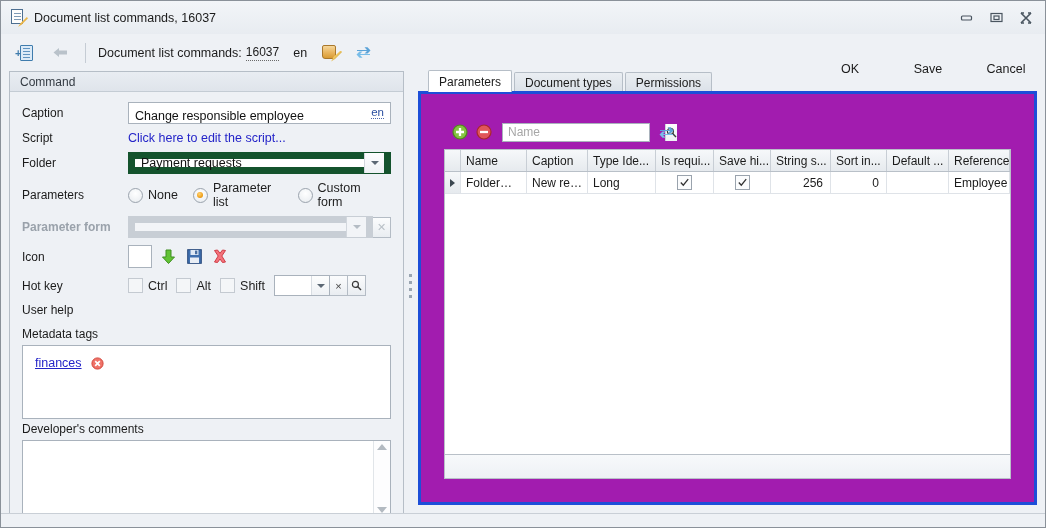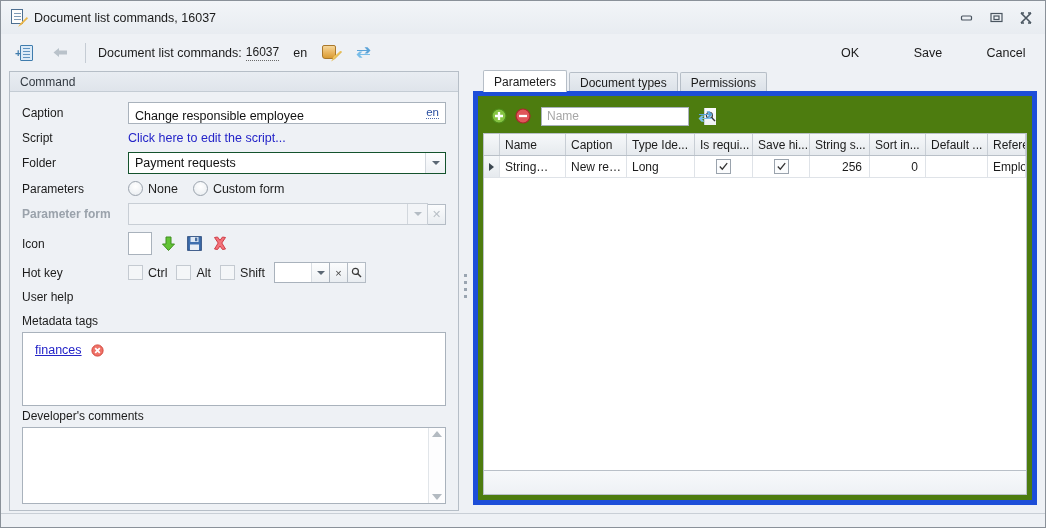--- a/index.html
+++ b/index.html
@@ -110,37 +110,37 @@
     background:linear-gradient(to bottom,#f6d79a 0%, #e8b45d 55%, #d99c33 100%);
     border:1px solid #a9782c; box-sizing:border-box; border-radius:2px 2px 3px 3px;
   }
   .tb-dict .pen2 {
     position:absolute; right:0px; bottom:1px; width:11px; height:11px;
     background:linear-gradient(135deg,#ffd76a 35%, #8d6420 100%);
     clip-path: polygon(0% 100%, 22% 60%, 86% 0%, 100% 14%, 36% 78%);
   }
   .tb-refresh { width:22px; height:20px; margin-left:10px; display:flex; align-items:center; justify-content:center;}
 
-  .dlg-buttons { position:absolute; right:0; top:0; height:37px; display:flex; align-items:center;}
+  .dlg-buttons { position:absolute; right:0; top:16px; height:37px; display:flex; align-items:center;}
   .dlg-btn {
     font-size:12.5px; color:#1b1b1b;
     padding: 6px 0; width:78px; text-align:center;
     background:transparent; border:none; font-family:inherit;
   }
 
   
   .body {
     flex: 1;
     display: flex;
     padding: 0 8px 8px 8px;
     box-sizing: border-box;
     min-height: 0;
   }
   .left-pane {
-    width: 450px; flex: none;
+    width: 395px; flex: none;
     display:flex; flex-direction:column;
   }
   .splitter {
     width: 14px; flex:none;
     position:relative;
   }
   .splitter .dots {
     position:absolute; left:5px; top:50%; transform:translateY(-50%);
     width:4px;
   }
@@ -181,21 +181,21 @@
   }
   .textbox .lang-tag {
     position:absolute; right:6px; top:3px;
     color:#2b4fa0; font-size:11.5px;
     border-bottom:1px dotted #4a67ad;
   }
   .linktext { color:#2424c8; font-size:12.5px; }
   .linktext.underdot { border-bottom:1px dotted #3b3bb5; }
 
   .combo {
-    height:22px; border:1px solid #14532d; background:#fff;
+    height:22px; border:7px solid #14532d; background:#fff;
     display:flex; align-items:center; box-sizing:border-box; flex:1;
   }
   .combo .val { flex:1; padding-left:6px; font-size:12.5px; color:#111; }
   .combo .arrow {
     width:19px; height:20px; border-left:1px solid #d2d7dd;
     display:flex; align-items:center; justify-content:center;
     background: linear-gradient(to bottom,#fdfdfe,#eef1f4);
   }
   .combo.disabled { background:#f2f4f7; border-color:#c8ced5; }
   .combo.disabled .arrow { background:#f2f4f7; }
@@ -265,24 +265,24 @@
     margin-right:2px;
     border-radius:2px 2px 0 0;
     box-sizing:border-box;
   }
   .tab.active {
     background:#ffffff; height:22px;
     border-color:#b6bec7;
     position:relative; z-index:3;
   }
   .tabpanel {
-    flex:1; border:5px solid #1d4ed8; background:#4d7c0f;
+    flex:1; border:3px solid #1d4ed8; background:#a21caf;
     margin-top:-1px;
     display:flex; flex-direction:column;
-    padding:5px; box-sizing:border-box; min-height:0;
+    padding:23px; box-sizing:border-box; min-height:0;
   }
   .grid-toolbar {
     height:26px; display:flex; align-items:center; gap:8px;
     padding:2px 4px 4px 8px; flex:none;
   }
   .tb-icn { width:16px;height:16px;flex:none;}
   .search-wrap { width:148px; height:19px; border:1px solid #a9b2bc; background:#fff;
     display:flex; align-items:center; box-sizing:border-box; margin-left:2px;}
   .search-wrap input {
     flex:1; border:none; outline:none; height:17px; padding-left:5px;
@@ -425,20 +425,24 @@
               </div>
             </div>
           </div>
 
           <div class="frow">
             <div class="flabel">Parameters</div>
             <div class="fctl radiogrp">
               <label class="radio">
                 <span class="rdot"></span>
                 <span>None</span>
+              </label>
+              <label class="radio">
+                <span class="rdot on"></span>
+                <span>Parameter list</span>
               </label>
               <label class="radio">
                 <span class="rdot"></span>
                 <span>Custom form</span>
               </label>
             </div>
           </div>
 
           <div class="frow">
             <div class="flabel disabled">Parameter form</div>
@@ -598,21 +602,21 @@
             <div class="gh" style="width:60px">String s...</div>
             <div class="gh" style="width:56px">Sort in...</div>
             <div class="gh" style="width:62px">Default ...</div>
             <div class="gh" style="flex:1">Referenced diction...</div>
           </div>
 
           <div class="grid-row">
             <div class="gc col-ind">
                 <span class="row-arrow"></span>
               </div>
-            <div class="gc" style="width:66px">String…</div>
+            <div class="gc" style="width:66px">Folder…</div>
             <div class="gc" style="width:61px">New re…</div>
             <div class="gc" style="width:68px">Long</div>
             <div class="gc center" style="width:58px">
               <span class="chk">
                 <svg width="9" height="9" viewBox="0 0 9 9">
                     <path d="M0.8 4.5 L3.3 7.2 L8.2 1.1" stroke="#333" stroke-width="1.3" fill="none"></path>
                   </svg>
               </span>
             </div>
             <div class="gc center" style="width:57px">

